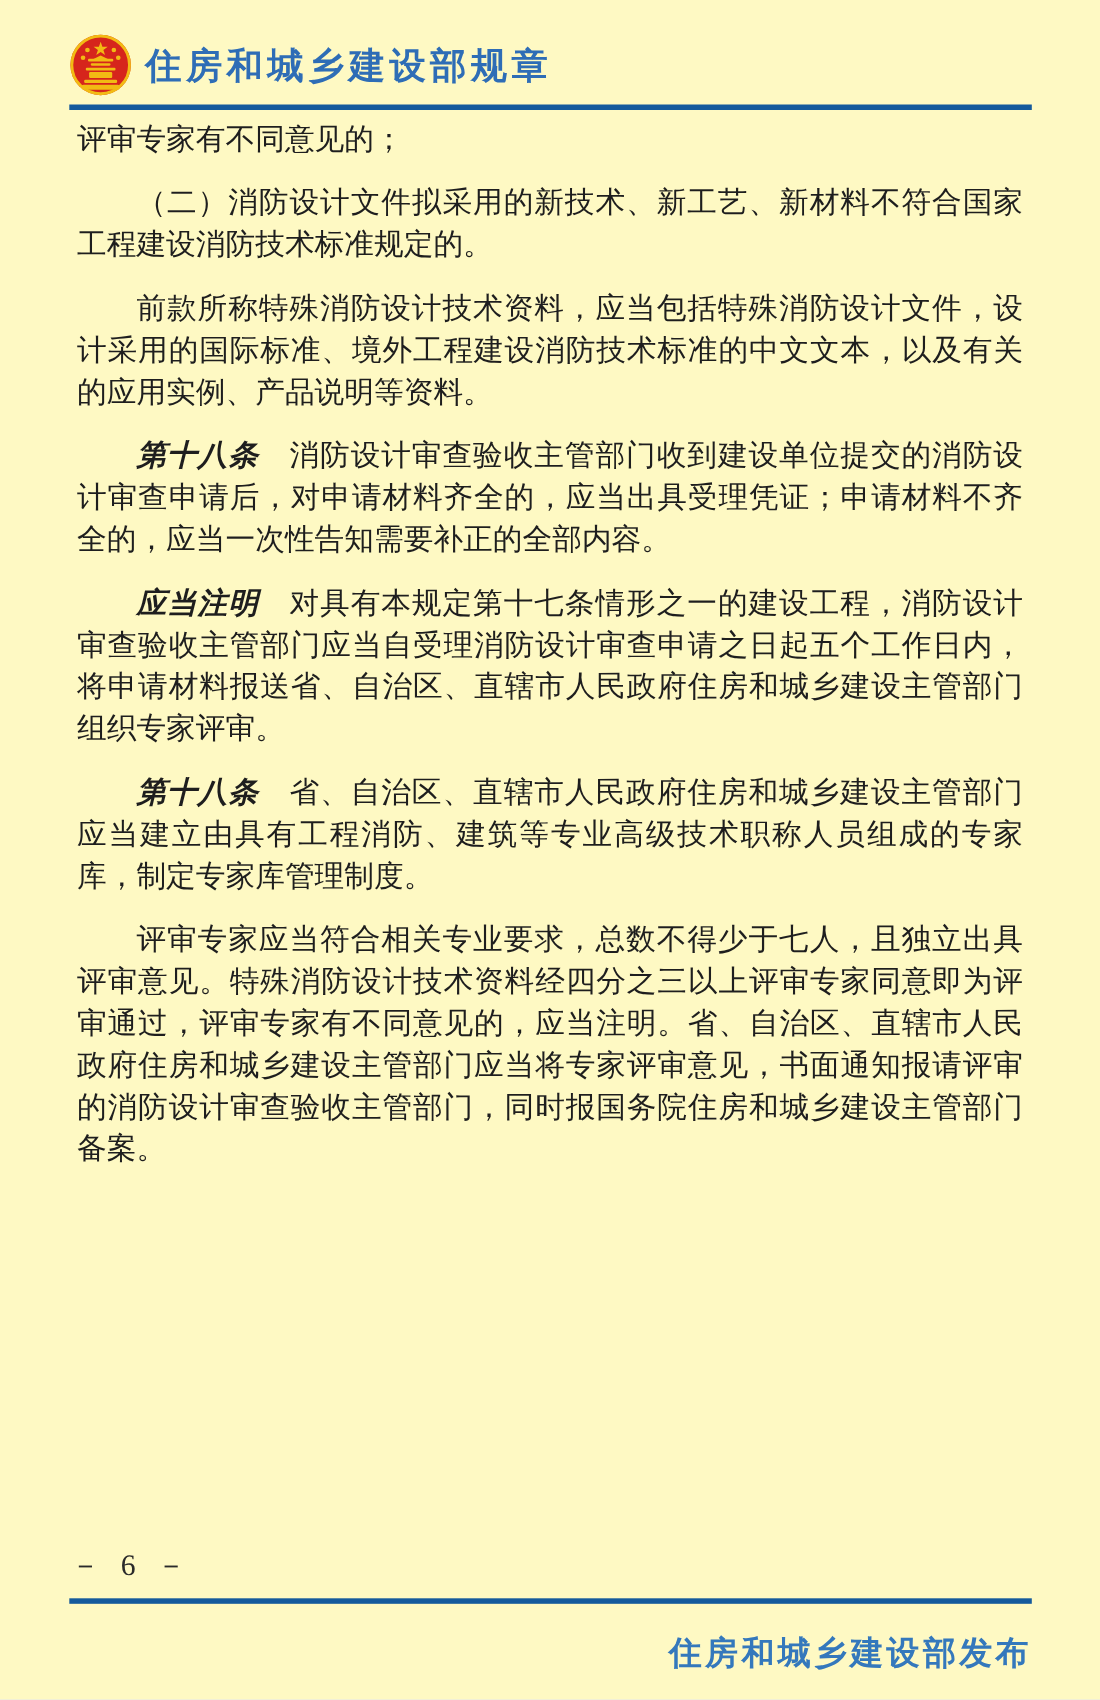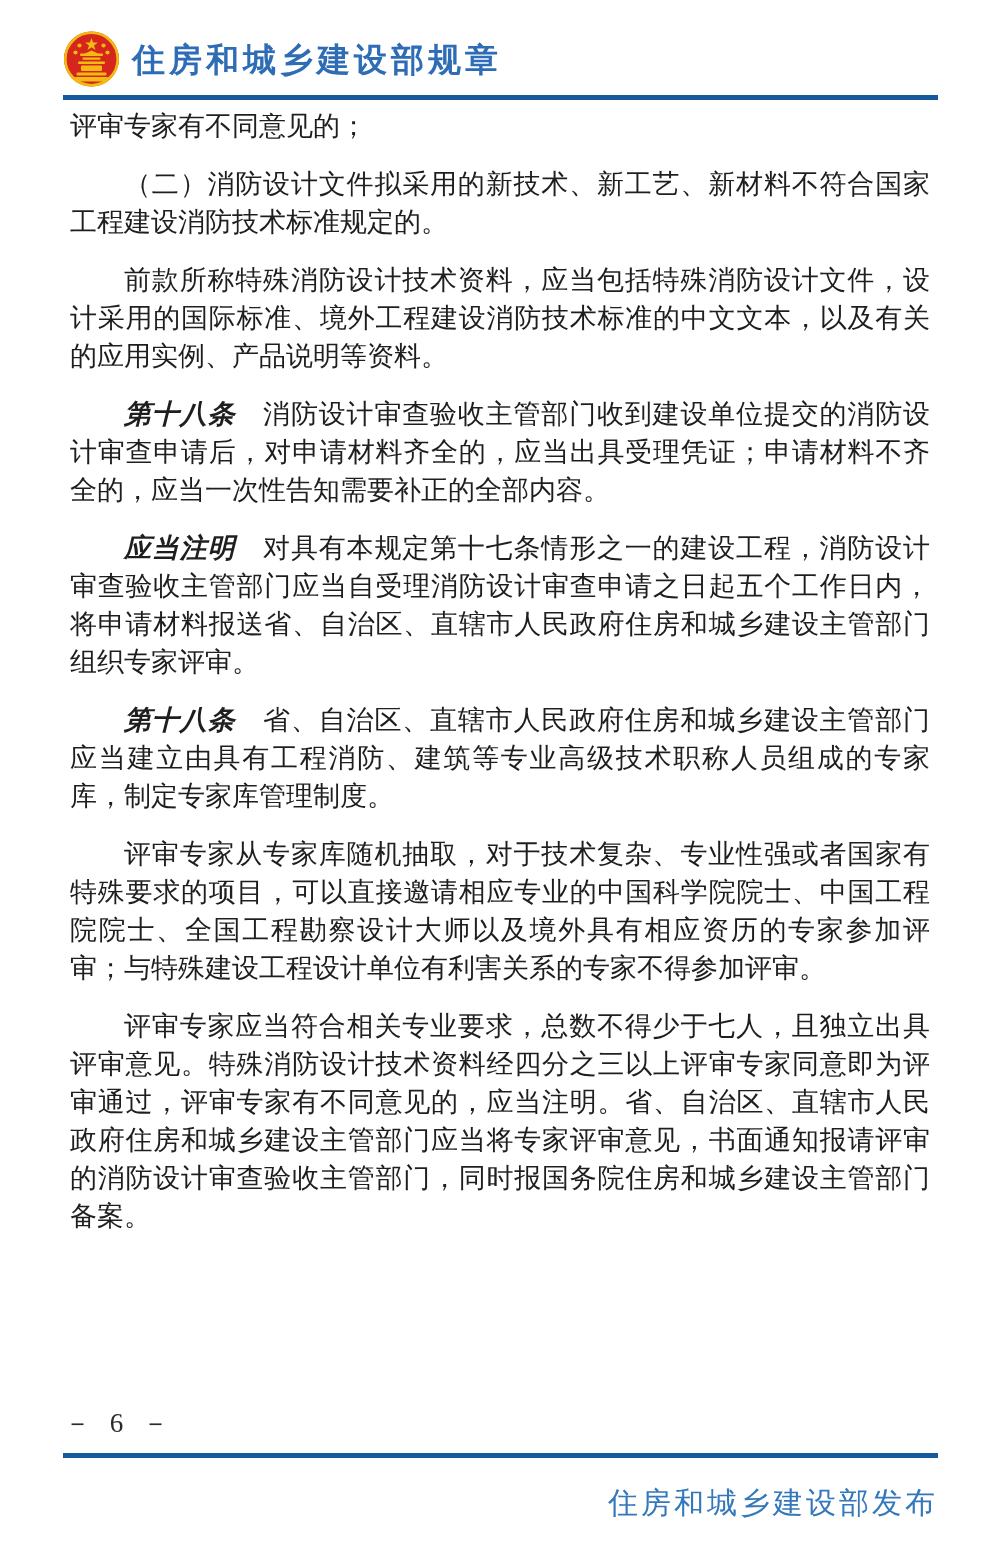--- a/index.html
+++ b/index.html
@@ -1,20 +1,20 @@
 <!DOCTYPE html>
 <html lang="zh"><head>
 <meta charset="utf-8">
 <style>
   html,body{margin:0;padding:0;background:#e8e8e8;}
   .page{
     position:relative;
     width:1000px;height:1545px;
     margin:0 auto;
-    background:#ffffff;
+    background:#fef9c3;
     font-family:"Liberation Serif","DejaVu Serif",serif;
     overflow:hidden;
   }
   
   .header{
     position:absolute;top:30px;left:63px;
     display:flex;align-items:center;gap:12px;
   }
   .emblem{width:57px;height:60px;flex:0 0 auto;}
   .header-title{
@@ -43,21 +43,21 @@
   }
   .body-text p.indent{text-indent:2em;}
   .body-text b.lead{font-weight:bold;font-style:italic;}
   
   .page-number{
     position:absolute;top:1405px;left:64px;
     font-size:27px;color:#2a2a2a;letter-spacing:6px;
   }
   .publisher{
     position:absolute;top:1483px;right:62px;
-    font-size:30px;font-weight:normal;
+    font-size:30px;font-weight:bold;
     color:#3478bc;letter-spacing:3px;
   }
 </style>
 </head>
 <body>
 
 <div class="page">
 
   <div class="header">
     <svg class="emblem" viewBox="0 0 57 60">
@@ -88,21 +88,20 @@
 
   <div class="rule rule-top"></div>
 
   <div class="body-text" id="body-text">
       <p>评审专家有不同意见的；</p>
       <p class="indent">（二）消防设计文件拟采用的新技术、新工艺、新材料不符合国家工程建设消防技术标准规定的。</p>
       <p class="indent">前款所称特殊消防设计技术资料，应当包括特殊消防设计文件，设计采用的国际标准、境外工程建设消防技术标准的中文文本，以及有关的应用实例、产品说明等资料。</p>
       <p class="indent"><b class="lead">第十八条</b>　消防设计审查验收主管部门收到建设单位提交的消防设计审查申请后，对申请材料齐全的，应当出具受理凭证；申请材料不齐全的，应当一次性告知需要补正的全部内容。</p>
       <p class="indent"><b class="lead">应当注明</b>　对具有本规定第十七条情形之一的建设工程，消防设计审查验收主管部门应当自受理消防设计审查申请之日起五个工作日内，将申请材料报送省、自治区、直辖市人民政府住房和城乡建设主管部门组织专家评审。</p>
       <p class="indent"><b class="lead">第十八条</b>　省、自治区、直辖市人民政府住房和城乡建设主管部门应当建立由具有工程消防、建筑等专业高级技术职称人员组成的专家库，制定专家库管理制度。</p>
-      <p class="indent">评审专家从专家库随机抽取，对于技术复杂、专业性强或者国家有特殊要求的项目，可以直接邀请相应专业的中国科学院院士、中国工程院院士、全国工程勘察设计大师以及境外具有相应资历的专家参加评审；与特殊建设工程设计单位有利害关系的专家不得参加评审。</p>
       <p class="indent">评审专家应当符合相关专业要求，总数不得少于七人，且独立出具评审意见。特殊消防设计技术资料经四分之三以上评审专家同意即为评审通过，评审专家有不同意见的，应当注明。省、自治区、直辖市人民政府住房和城乡建设主管部门应当将专家评审意见，书面通知报请评审的消防设计审查验收主管部门，同时报国务院住房和城乡建设主管部门备案。</p>
     </div>
 
   <div class="page-number">－ 6 －</div>
   <div class="rule rule-bottom"></div>
   <div class="publisher">住房和城乡建设部发布</div>
 
 </div>
 
 </body></html>

